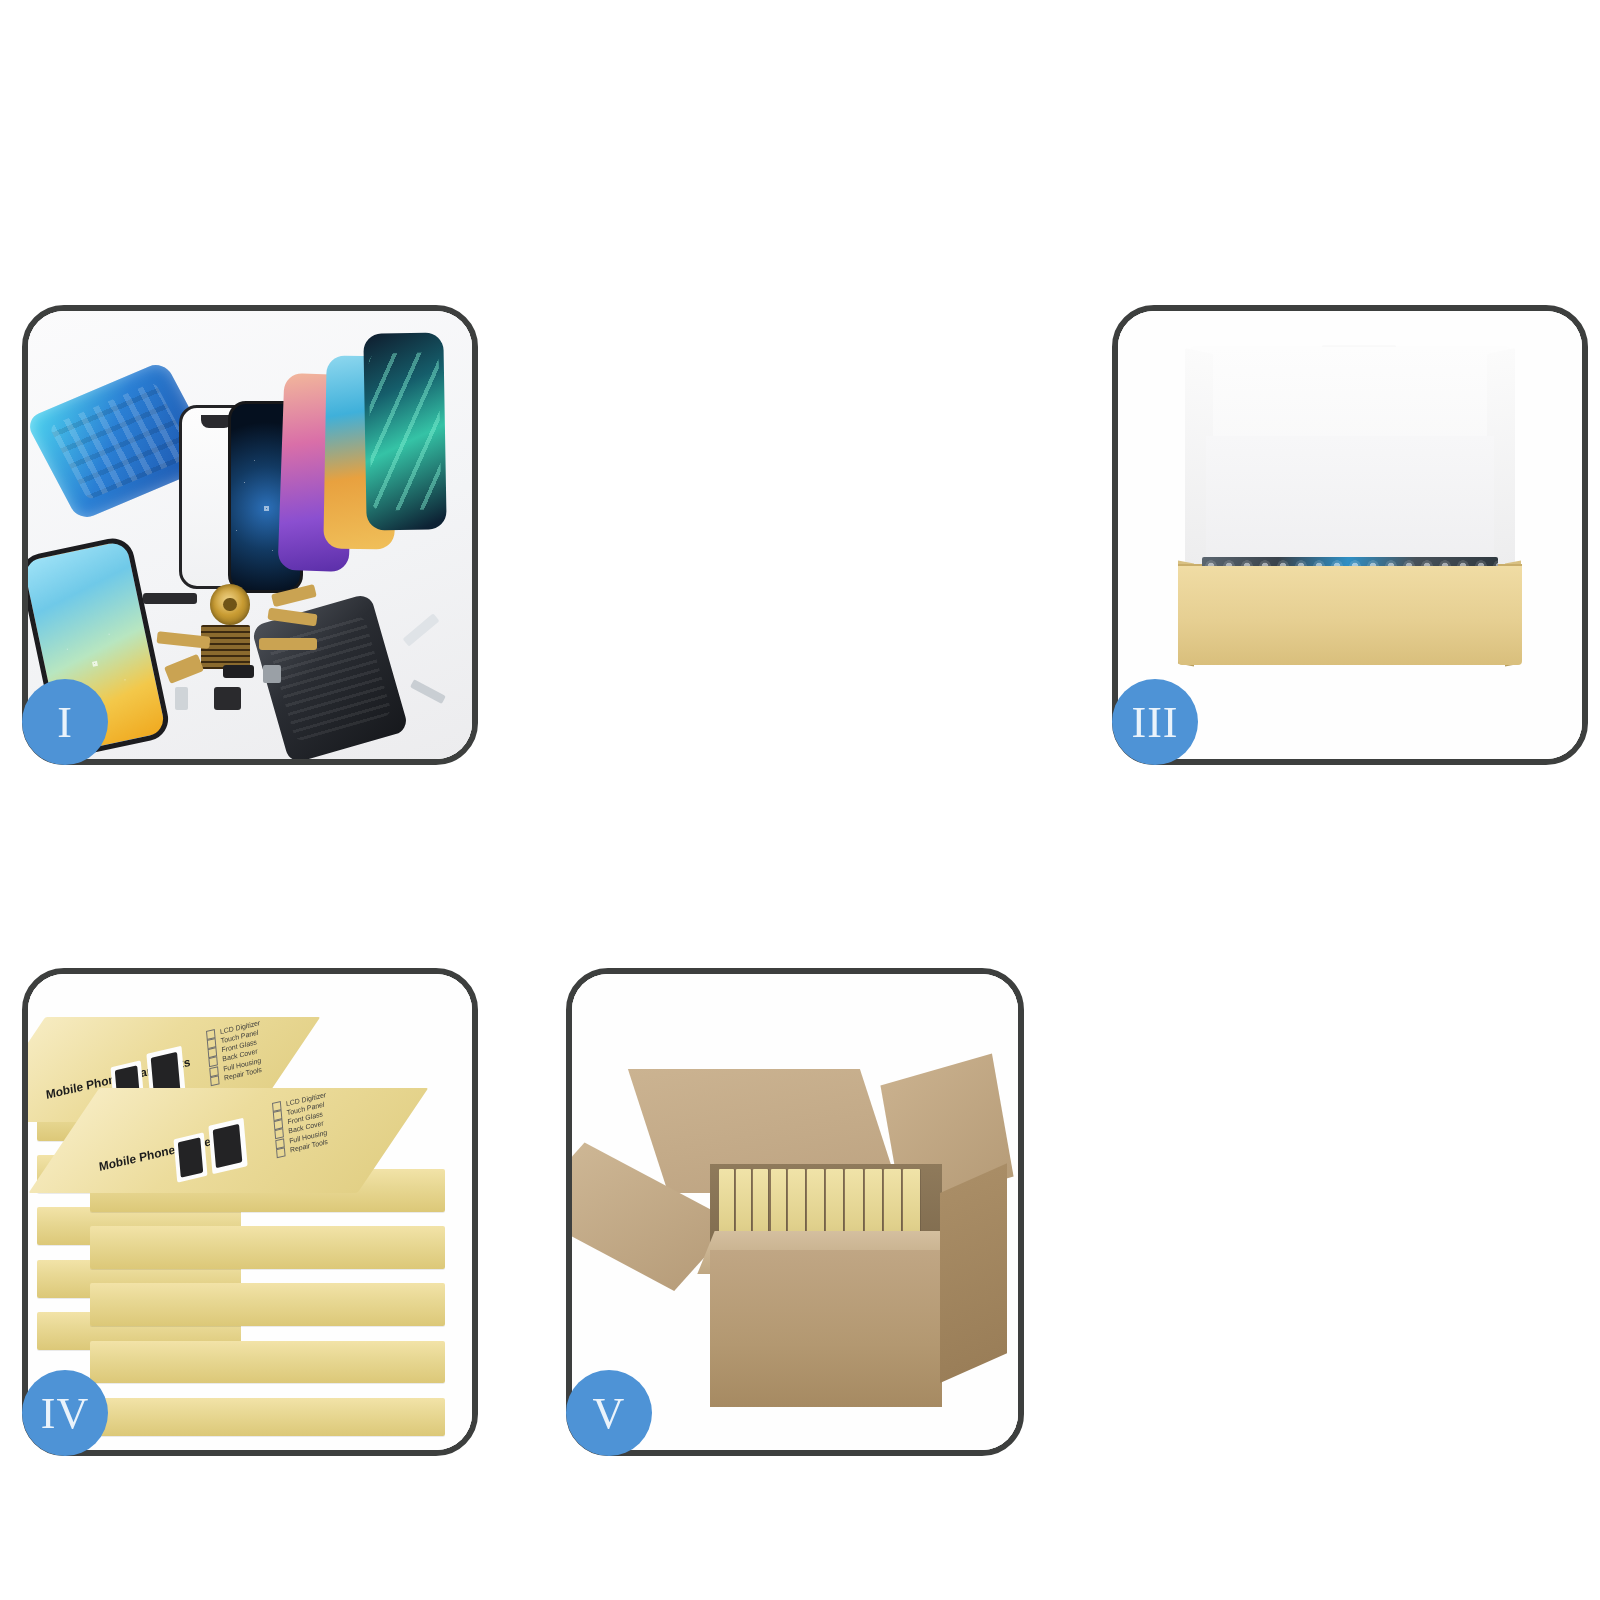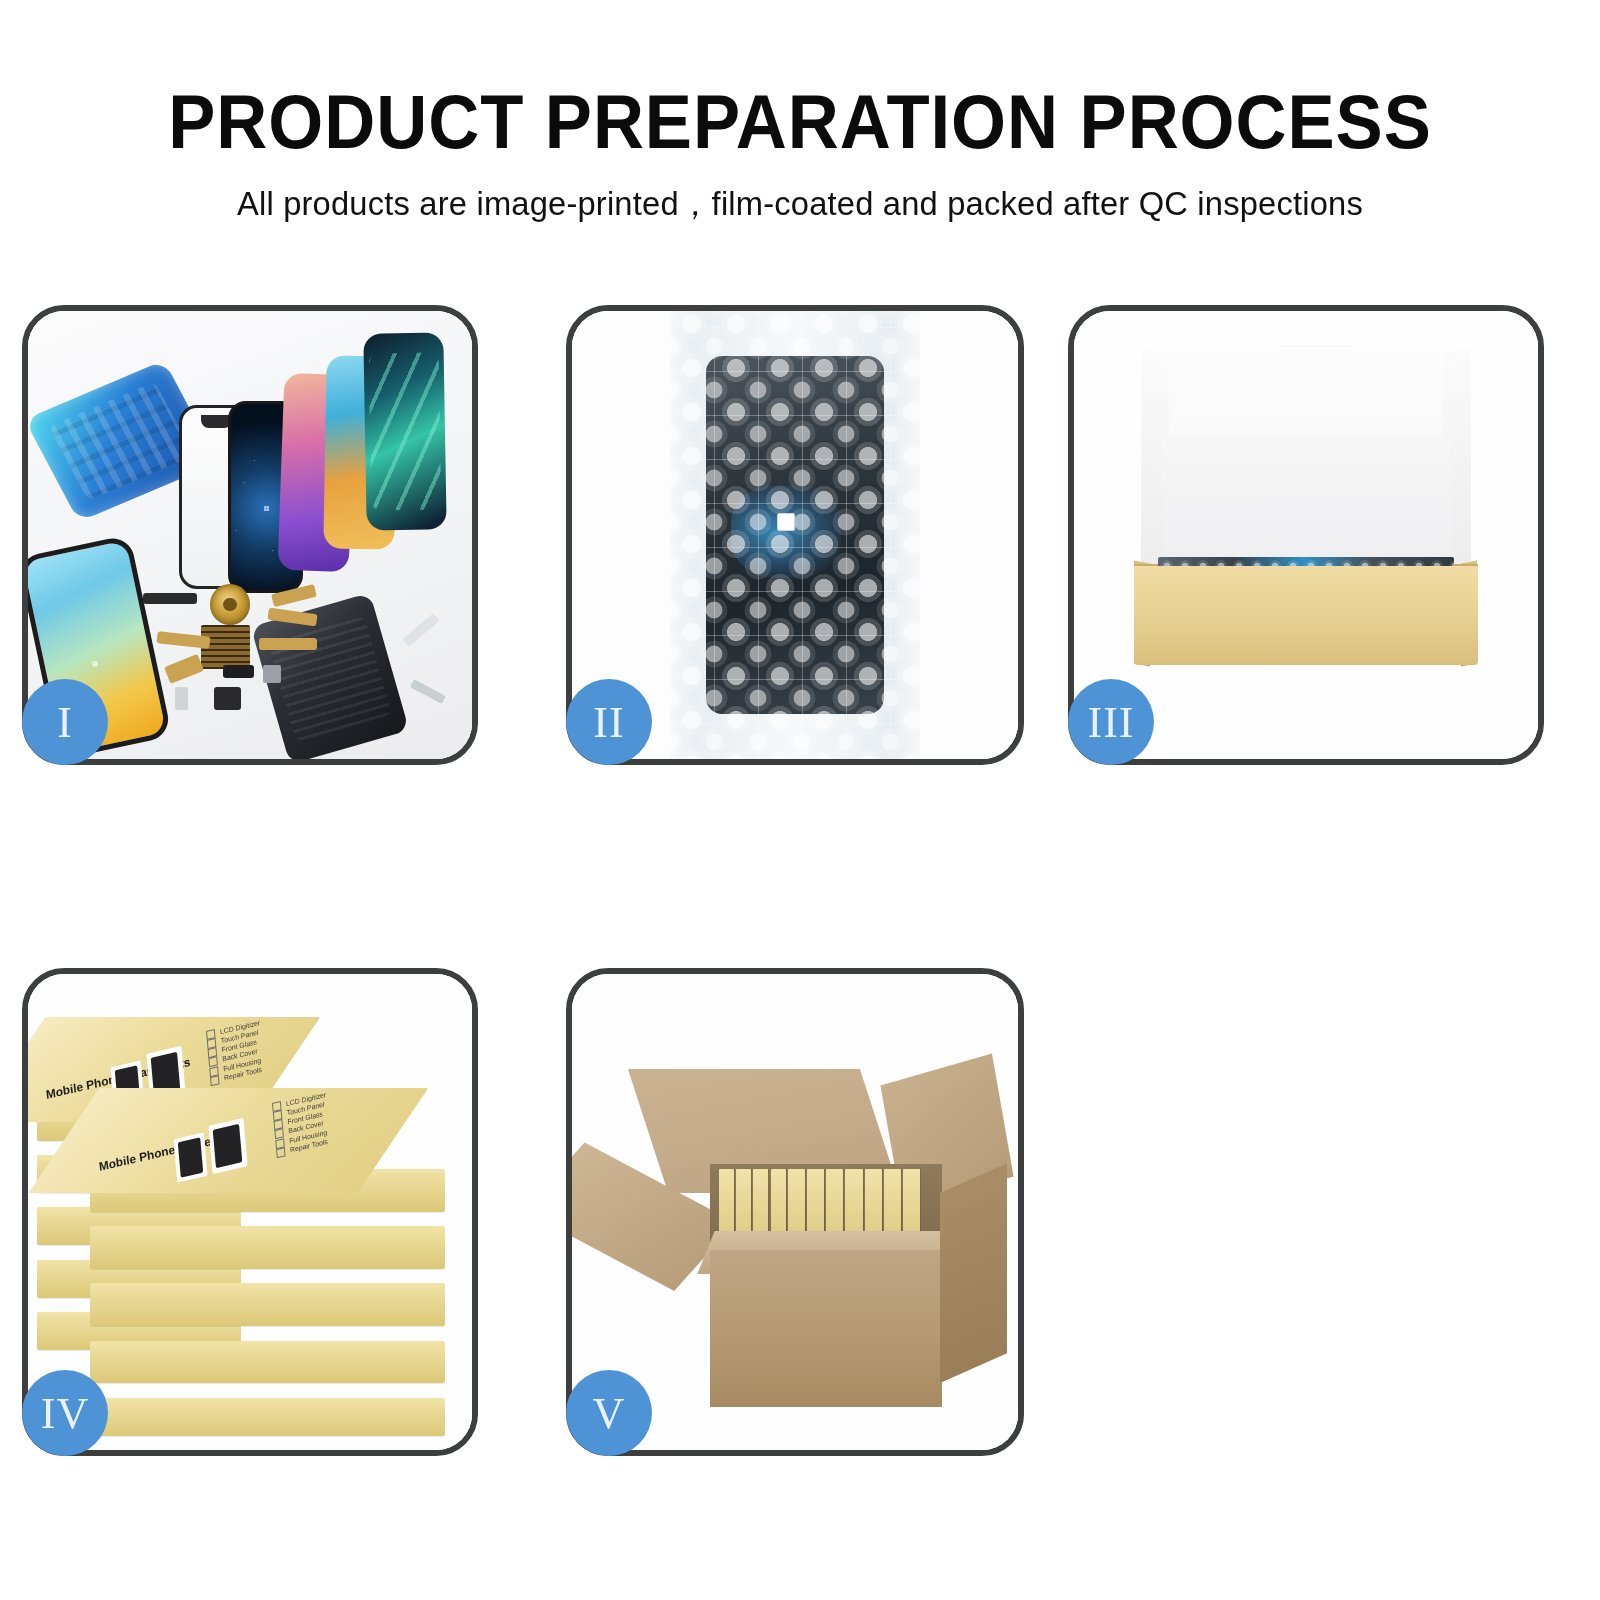--- a/index.html
+++ b/index.html
@@ -46,21 +46,21 @@
   }
   .panel-inner {
     position:absolute; inset:0;
     border-radius: 36px;
     overflow:hidden;
     background:#fff;
   }
   
   .c0 { left: 22px;   width: 456px; }
   .c1 { left: 566px;  width: 458px; }
-  .c2 { left: 1068px; width: 476px; }
+  .c2 { left: 1112px; width: 476px; }
   .r0 { top: 305px;  height: 460px; }
   .r1 { top: 968px;  height: 488px; }
 
   .badge {
     position:absolute;
     left: -6px; bottom: -6px;
     width: 86px; height: 86px;
     border-radius: 50%;
     background: #4e93d6;
     color: #eaf3fb;
@@ -393,24 +393,20 @@
     background: linear-gradient(180deg,#f4f4f4,#ededed);
     border-radius: 30px;
     z-index:0;
   }
 </style>
 </head>
 <body>
 
 <div class="page">
 
-  <div class="header">
-    <div class="title">PRODUCT PREPARATION PROCESS</div>
-    <div class="subtitle">All products are image-printed，film-coated and packed after QC inspections</div>
-  </div>
 
   <div class="grid">
 
     <div class="panel c0 r0">
       <div class="panel-inner">
         <div class="s1">
           <div class="ph frame-blue"></div>
           <div class="ph glass"></div>
           <div class="ph cracked"></div>
           <div class="ph purple"></div>
@@ -430,31 +426,20 @@
           <div class="chip" style="left:53%;top:79%;width:4%;height:4%;background:#9aa0a6;border-radius:2px;"></div>
           <div class="chip" style="left:33%;top:84%;width:3%;height:5%;background:#cfd4d8;border-radius:2px;"></div>
           <div class="chip" style="left:42%;top:84%;width:6%;height:5%;background:#2a2a2d;border-radius:3px;"></div>
           <div class="chip" style="left:84%;top:70%;width:9%;height:2.2%;background:#dfe3e7;border-radius:2px;transform:rotate(-40deg);"></div>
           <div class="chip" style="left:86%;top:84%;width:8%;height:2%;background:#c9ced3;border-radius:2px;transform:rotate(28deg);"></div>
         </div>
       </div>
       <div class="badge">I</div>
     </div>
 
-    <div class="panel c1 r0">
-      <div class="panel-inner">
-        <div class="s2">
-          <div class="wrap-col"></div>
-          <div class="screen-dark"></div>
-          <div class="bubbles"></div>
-          <div class="tag-sticker"></div>
-        </div>
-      </div>
-      <div class="badge">II</div>
-    </div>
 
     <div class="panel c2 r0">
       <div class="panel-inner">
         <div class="s3">
           <div class="lid-tab"></div>
           <div class="lid-back"></div>
           <div class="lid-flapL"></div>
           <div class="lid-flapR"></div>
           <div class="inner-white"></div>
           <div class="box3-left"></div>

